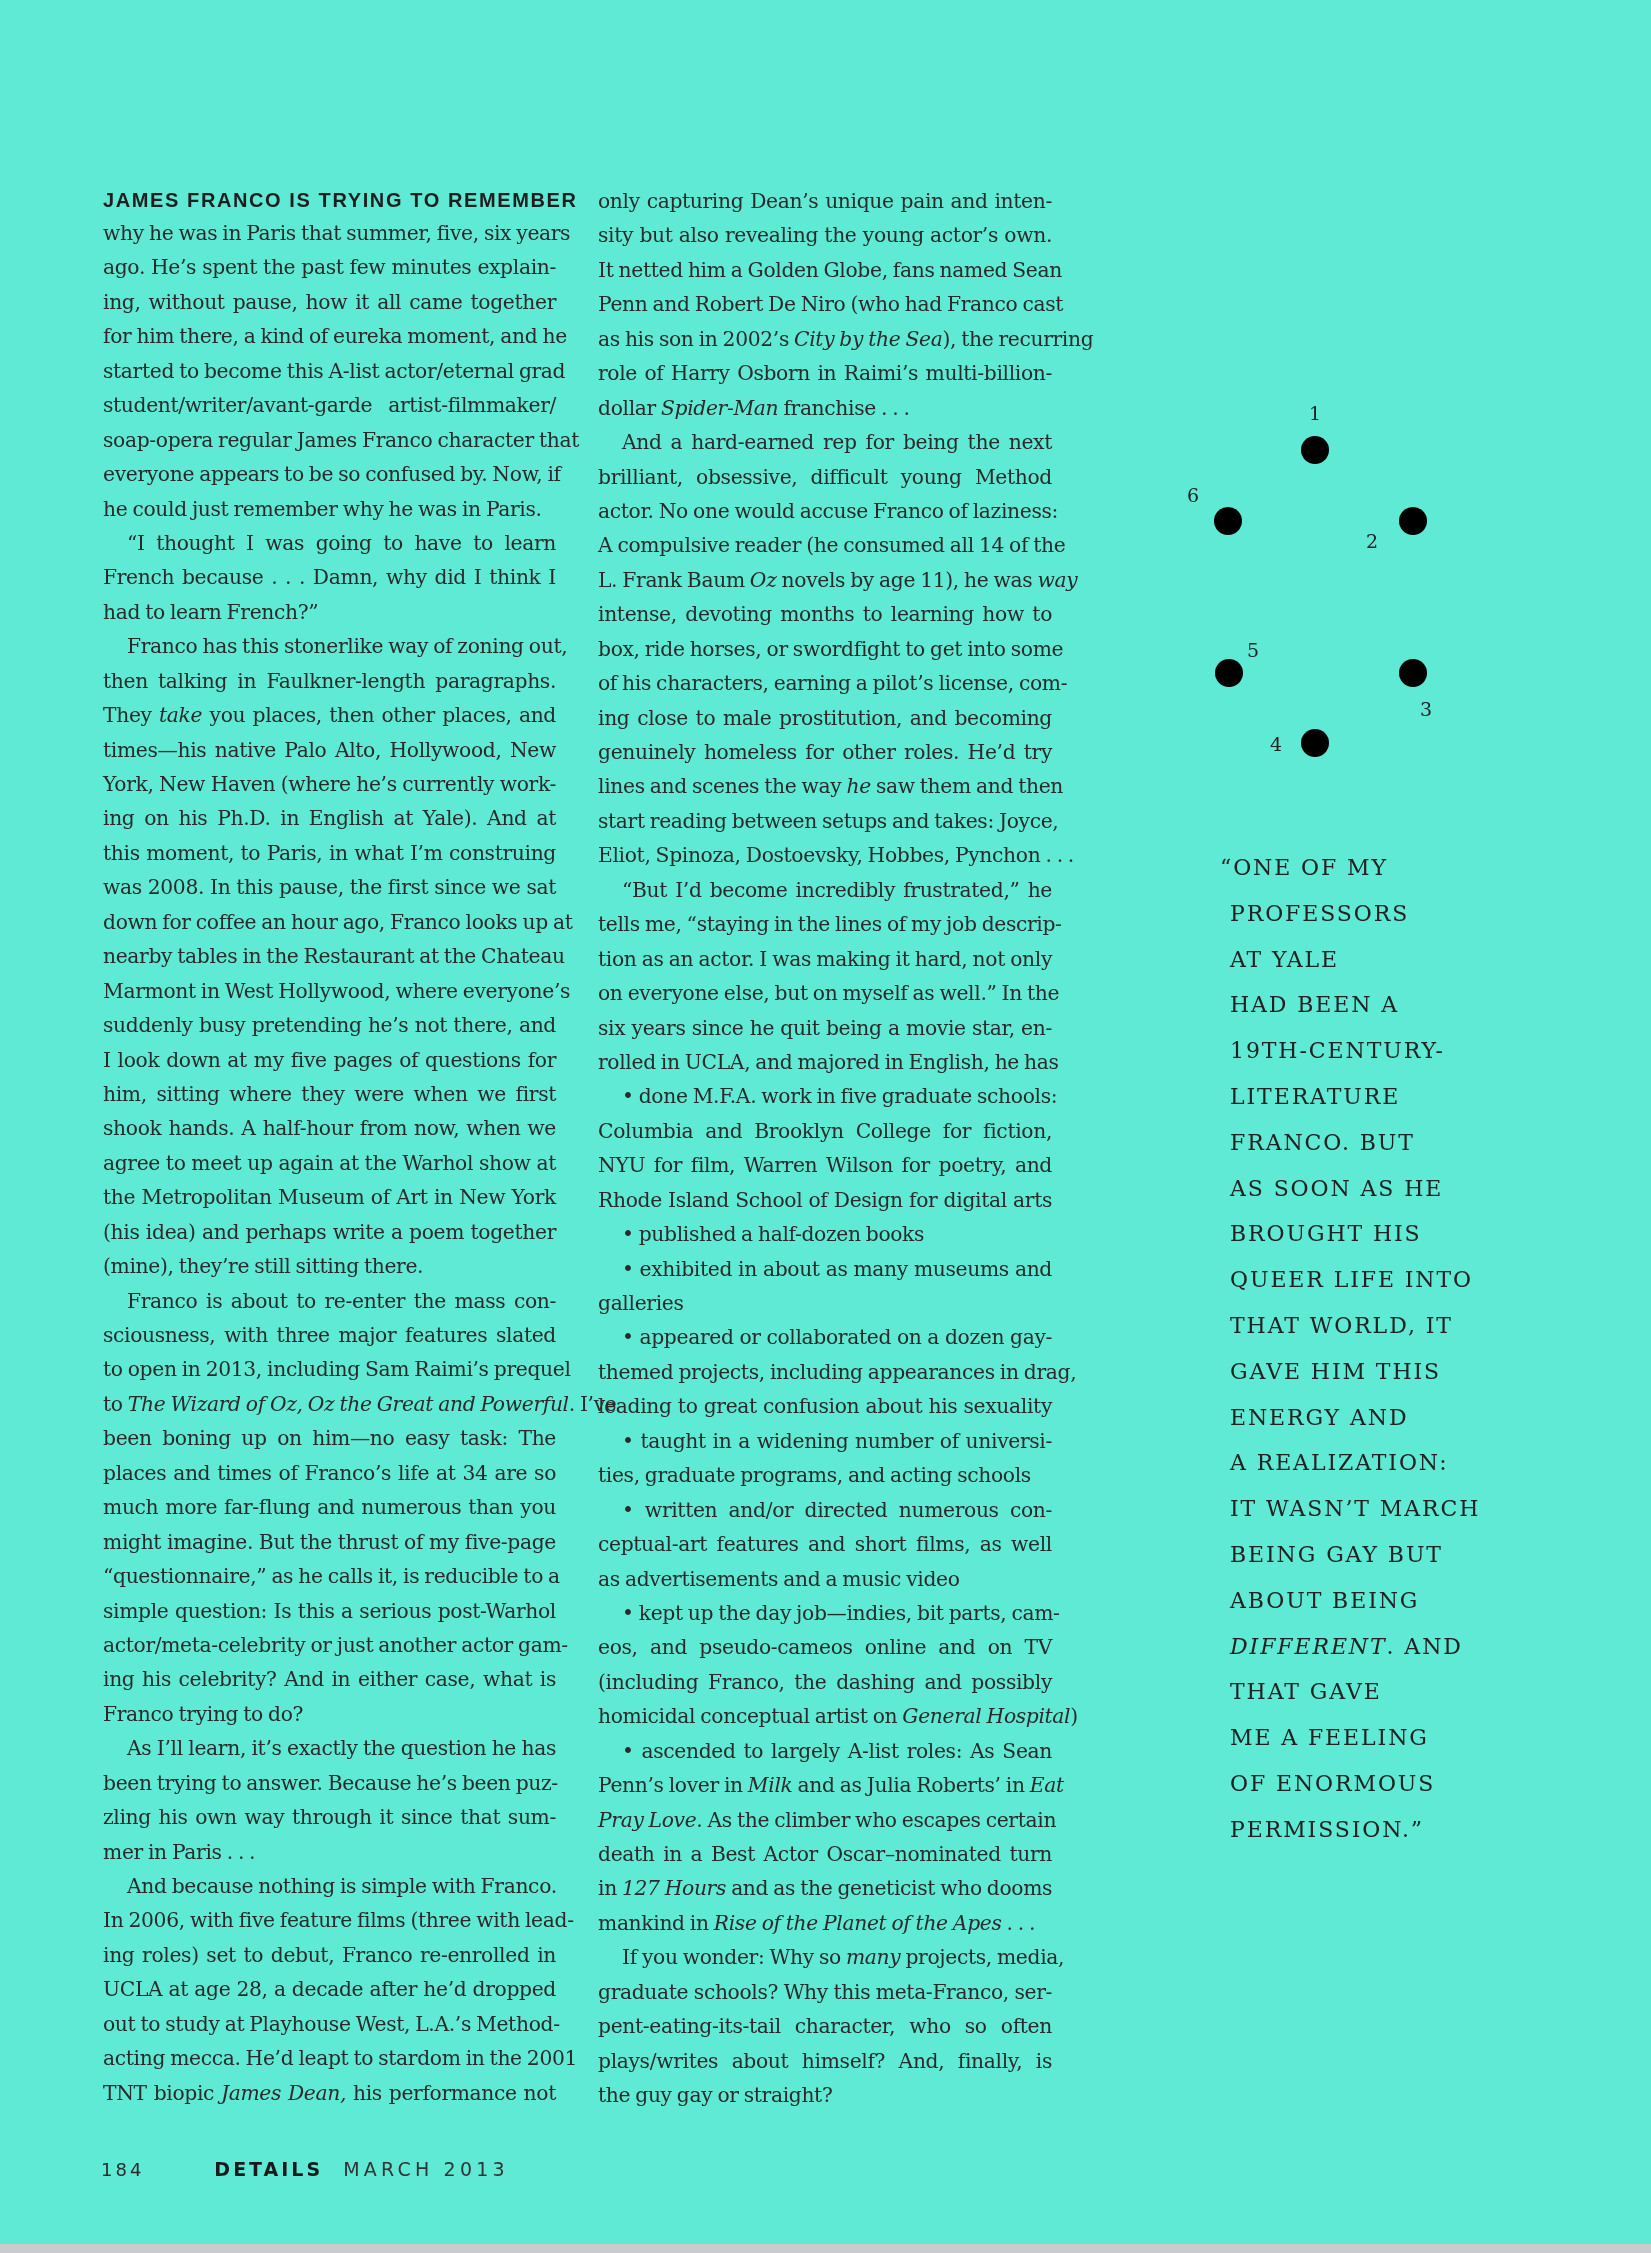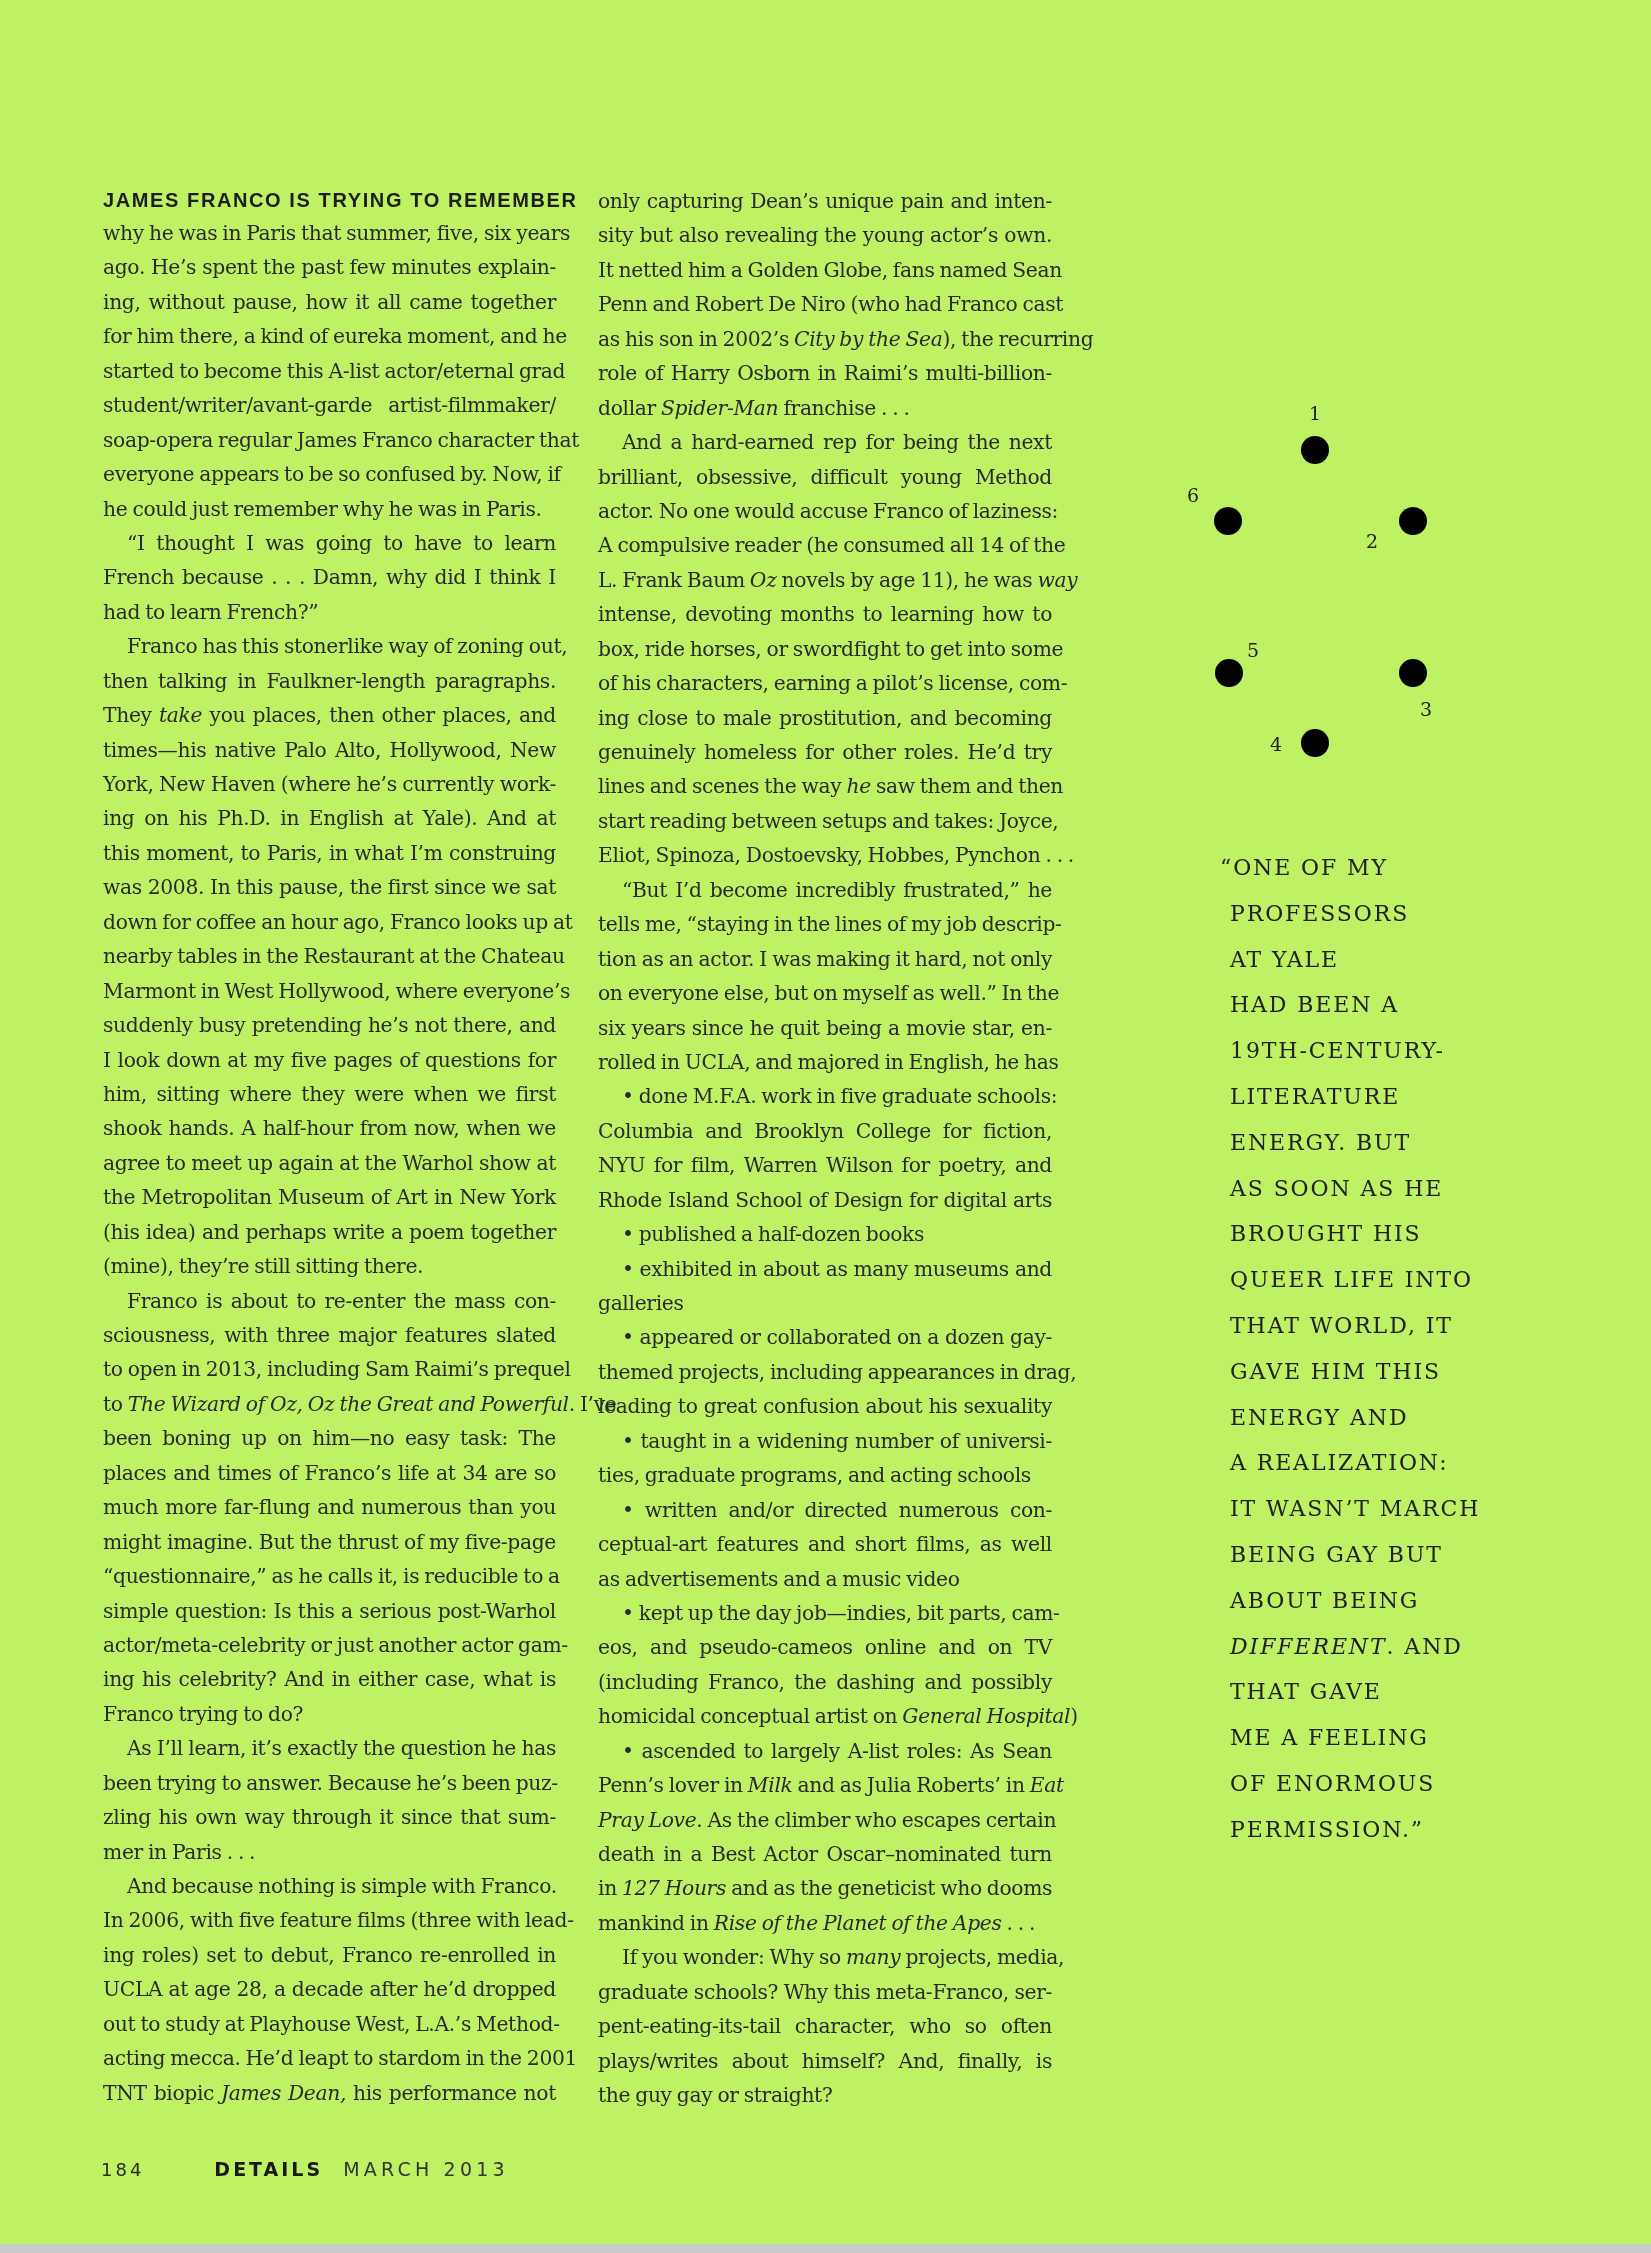--- a/index.html
+++ b/index.html
@@ -1,17 +1,17 @@
 <!DOCTYPE html>
 <html><head>
 <meta charset="utf-8">
 <style>
   html, body { margin: 0; padding: 0; background: #ffffff; }
   body { width: 1651px; height: 2253px; position: relative; overflow: hidden; }
-  .page { position: absolute; left: 0; top: 0; width: 1651px; height: 2244px; background: #bef264; }
+  .page { position: absolute; left: 0; top: 0; width: 1651px; height: 2244px; background: #5eead4; }
   .bottom-bar { position: absolute; left: 0; top: 2244px; width: 1651px; height: 9px; background: #cbcbcb; }
 
   .col { position: absolute; top: 184px; }
   .col-left { left: 103px; width: 453px; }
   .col-mid { left: 598px; width: 454px; }
 
   .line {
     display: block;
     height: 34.45px;
     line-height: 34.45px;
@@ -212,21 +212,21 @@
     <div class="dot-label" style="left:37px; top:96px;">6</div>
   </div>
 
   <div class="pullquote" id="pullquote">
       <span class="pq-line first">“ONE OF MY</span>
       <span class="pq-line">PROFESSORS</span>
       <span class="pq-line">AT YALE</span>
       <span class="pq-line">HAD BEEN A</span>
       <span class="pq-line">19TH-CENTURY-</span>
       <span class="pq-line">LITERATURE</span>
-      <span class="pq-line">ENERGY. BUT</span>
+      <span class="pq-line">FRANCO. BUT</span>
       <span class="pq-line">AS SOON AS HE</span>
       <span class="pq-line">BROUGHT HIS</span>
       <span class="pq-line">QUEER LIFE INTO</span>
       <span class="pq-line">THAT WORLD, IT</span>
       <span class="pq-line">GAVE HIM THIS</span>
       <span class="pq-line">ENERGY AND</span>
       <span class="pq-line">A REALIZATION:</span>
       <span class="pq-line">IT WASN’T MARCH</span>
       <span class="pq-line">BEING GAY BUT</span>
       <span class="pq-line">ABOUT BEING</span>

